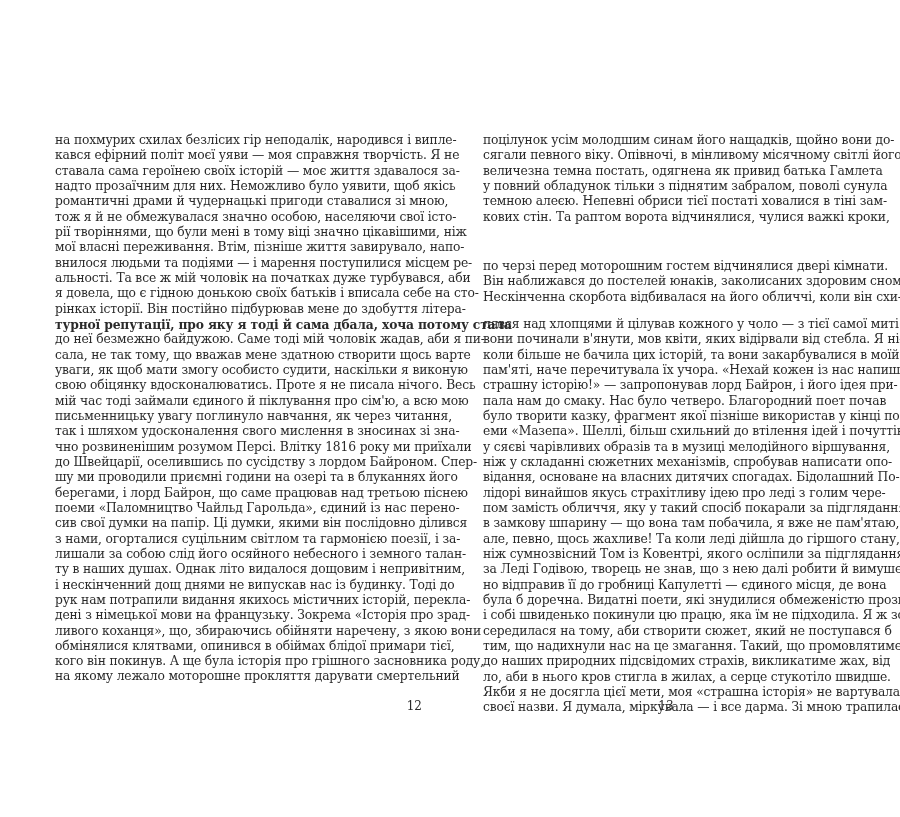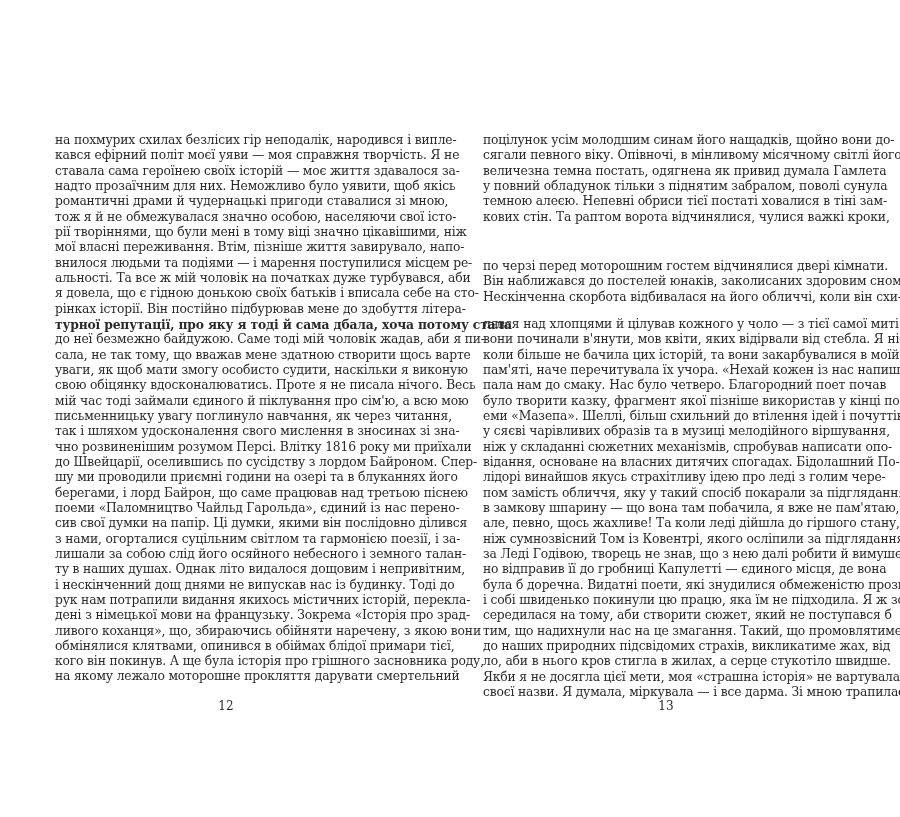--- a/index.html
+++ b/index.html
@@ -35,21 +35,21 @@
       text-align-last: justify;
     }
     .page-number {
       position: absolute;
       top: 697px;
       font-size: 12px;
       line-height: 18px;
       text-align: center;
       color: #2a2a2a;
     }
-    .page-number.left { left: 51px; width: 350px; }
+    .page-number.left { left: 72px; width: 350px; text-align: right; }
     .page-number.right { left: 483px; width: 366px; }
   </style>
 </head>
 <body>
 
 <div class="page left" id="left-page">
     <span class="line" style="height: 15.3333px; line-height: 15.3333px;">на похмурих схилах безлісих гір неподалік, народився і випле-</span>
     <span class="line" style="height: 15.3333px; line-height: 15.3333px;">кався ефірний політ моєї уяви — моя справжня творчість. Я не</span>
     <span class="line" style="height: 15.3333px; line-height: 15.3333px;">ставала сама героїнею своїх історій — моє життя здавалося за-</span>
     <span class="line" style="height: 15.3333px; line-height: 15.3333px;">надто прозаїчним для них. Неможливо було уявити, щоб якісь</span>
@@ -82,31 +82,32 @@
     <span class="line" style="height: 15.3333px; line-height: 15.3333px;">рук нам потрапили видання якихось містичних історій, перекла-</span>
     <span class="line" style="height: 15.3333px; line-height: 15.3333px;">дені з німецької мови на французьку. Зокрема «Історія про зрад-</span>
     <span class="line" style="height: 15.3333px; line-height: 15.3333px;">ливого коханця», що, збираючись обійняти наречену, з якою вони</span>
     <span class="line" style="height: 15.3333px; line-height: 15.3333px;">обмінялися клятвами, опинився в обіймах блідої примари тієї,</span>
     <span class="line" style="height: 15.3333px; line-height: 15.3333px;">кого він покинув. А ще була історія про грішного засновника роду,</span>
     <span class="line last" style="height: 15.3333px; line-height: 15.3333px;">на якому лежало моторошне прокляття дарувати смертельний</span>
   </div>
 <div class="page right" id="right-page">
     <span class="line" style="height: 15.3333px; line-height: 15.3333px;">поцілунок усім молодшим синам його нащадків, щойно вони до-</span>
     <span class="line" style="height: 15.3333px; line-height: 15.3333px;">сягали певного віку. Опівночі, в мінливому місячному світлі його</span>
-    <span class="line" style="height: 15.3333px; line-height: 15.3333px;">величезна темна постать, одягнена як привид думала Гамлета</span>
+    <span class="line" style="height: 15.3333px; line-height: 15.3333px;">величезна темна постать, одягнена як привид батька Гамлета</span>
     <span class="line" style="height: 15.3333px; line-height: 15.3333px;">у повний обладунок тільки з піднятим забралом, поволі сунула</span>
     <span class="line" style="height: 15.3333px; line-height: 15.3333px;">темною алеєю. Непевні обриси тієї постаті ховалися в тіні зам-</span>
     <span class="line" style="height: 15.3333px; line-height: 15.3333px;">кових стін. Та раптом ворота відчинялися, чулися важкі кроки,</span>
     <span class="line" style="height: 15.3333px; line-height: 15.3333px; margin-top: 34px;">по черзі перед моторошним гостем відчинялися двері кімнати.</span>
     <span class="line" style="height: 15.3333px; line-height: 15.3333px;">Він наближався до постелей юнаків, заколисаних здоровим сном.</span>
     <span class="line" style="height: 15.3333px; line-height: 15.3333px;">Нескінченна скорбота відбивалася на його обличчі, коли він схи-</span>
     <span class="line" style="height: 15.3333px; line-height: 15.3333px; margin-top: 12px;">лявся над хлопцями й цілував кожного у чоло — з тієї самої миті</span>
     <span class="line" style="height: 15.3333px; line-height: 15.3333px;">вони починали в'янути, мов квіти, яких відірвали від стебла. Я ні-</span>
     <span class="line" style="height: 15.3333px; line-height: 15.3333px;">коли більше не бачила цих історій, та вони закарбувалися в моїй</span>
     <span class="line" style="height: 15.3333px; line-height: 15.3333px;">пам'яті, наче перечитувала їх учора. «Нехай кожен із нас напише</span>
+    <span class="line" style="height: 15.3333px; line-height: 15.3333px;">страшну історію!» — запропонував лорд Байрон, і його ідея при-</span>
     <span class="line" style="height: 15.3333px; line-height: 15.3333px;">пала нам до смаку. Нас було четверо. Благородний поет почав</span>
     <span class="line" style="height: 15.3333px; line-height: 15.3333px;">було творити казку, фрагмент якої пізніше використав у кінці по-</span>
     <span class="line" style="height: 15.3333px; line-height: 15.3333px;">еми «Мазепа». Шеллі, більш схильний до втілення ідей і почуттів</span>
     <span class="line" style="height: 15.3333px; line-height: 15.3333px;">у сяєві чарівливих образів та в музиці мелодійного віршування,</span>
     <span class="line" style="height: 15.3333px; line-height: 15.3333px;">ніж у складанні сюжетних механізмів, спробував написати опо-</span>
     <span class="line" style="height: 15.3333px; line-height: 15.3333px;">відання, основане на власних дитячих спогадах. Бідолашний По-</span>
     <span class="line" style="height: 15.3333px; line-height: 15.3333px;">лідорі винайшов якусь страхітливу ідею про леді з голим чере-</span>
     <span class="line" style="height: 15.3333px; line-height: 15.3333px;">пом замість обличчя, яку у такий спосіб покарали за підглядання</span>
     <span class="line" style="height: 15.3333px; line-height: 15.3333px;">в замкову шпарину — що вона там побачила, я вже не пам'ятаю,</span>
     <span class="line" style="height: 15.3333px; line-height: 15.3333px;">але, певно, щось жахливе! Та коли леді дійшла до гіршого стану,</span>

